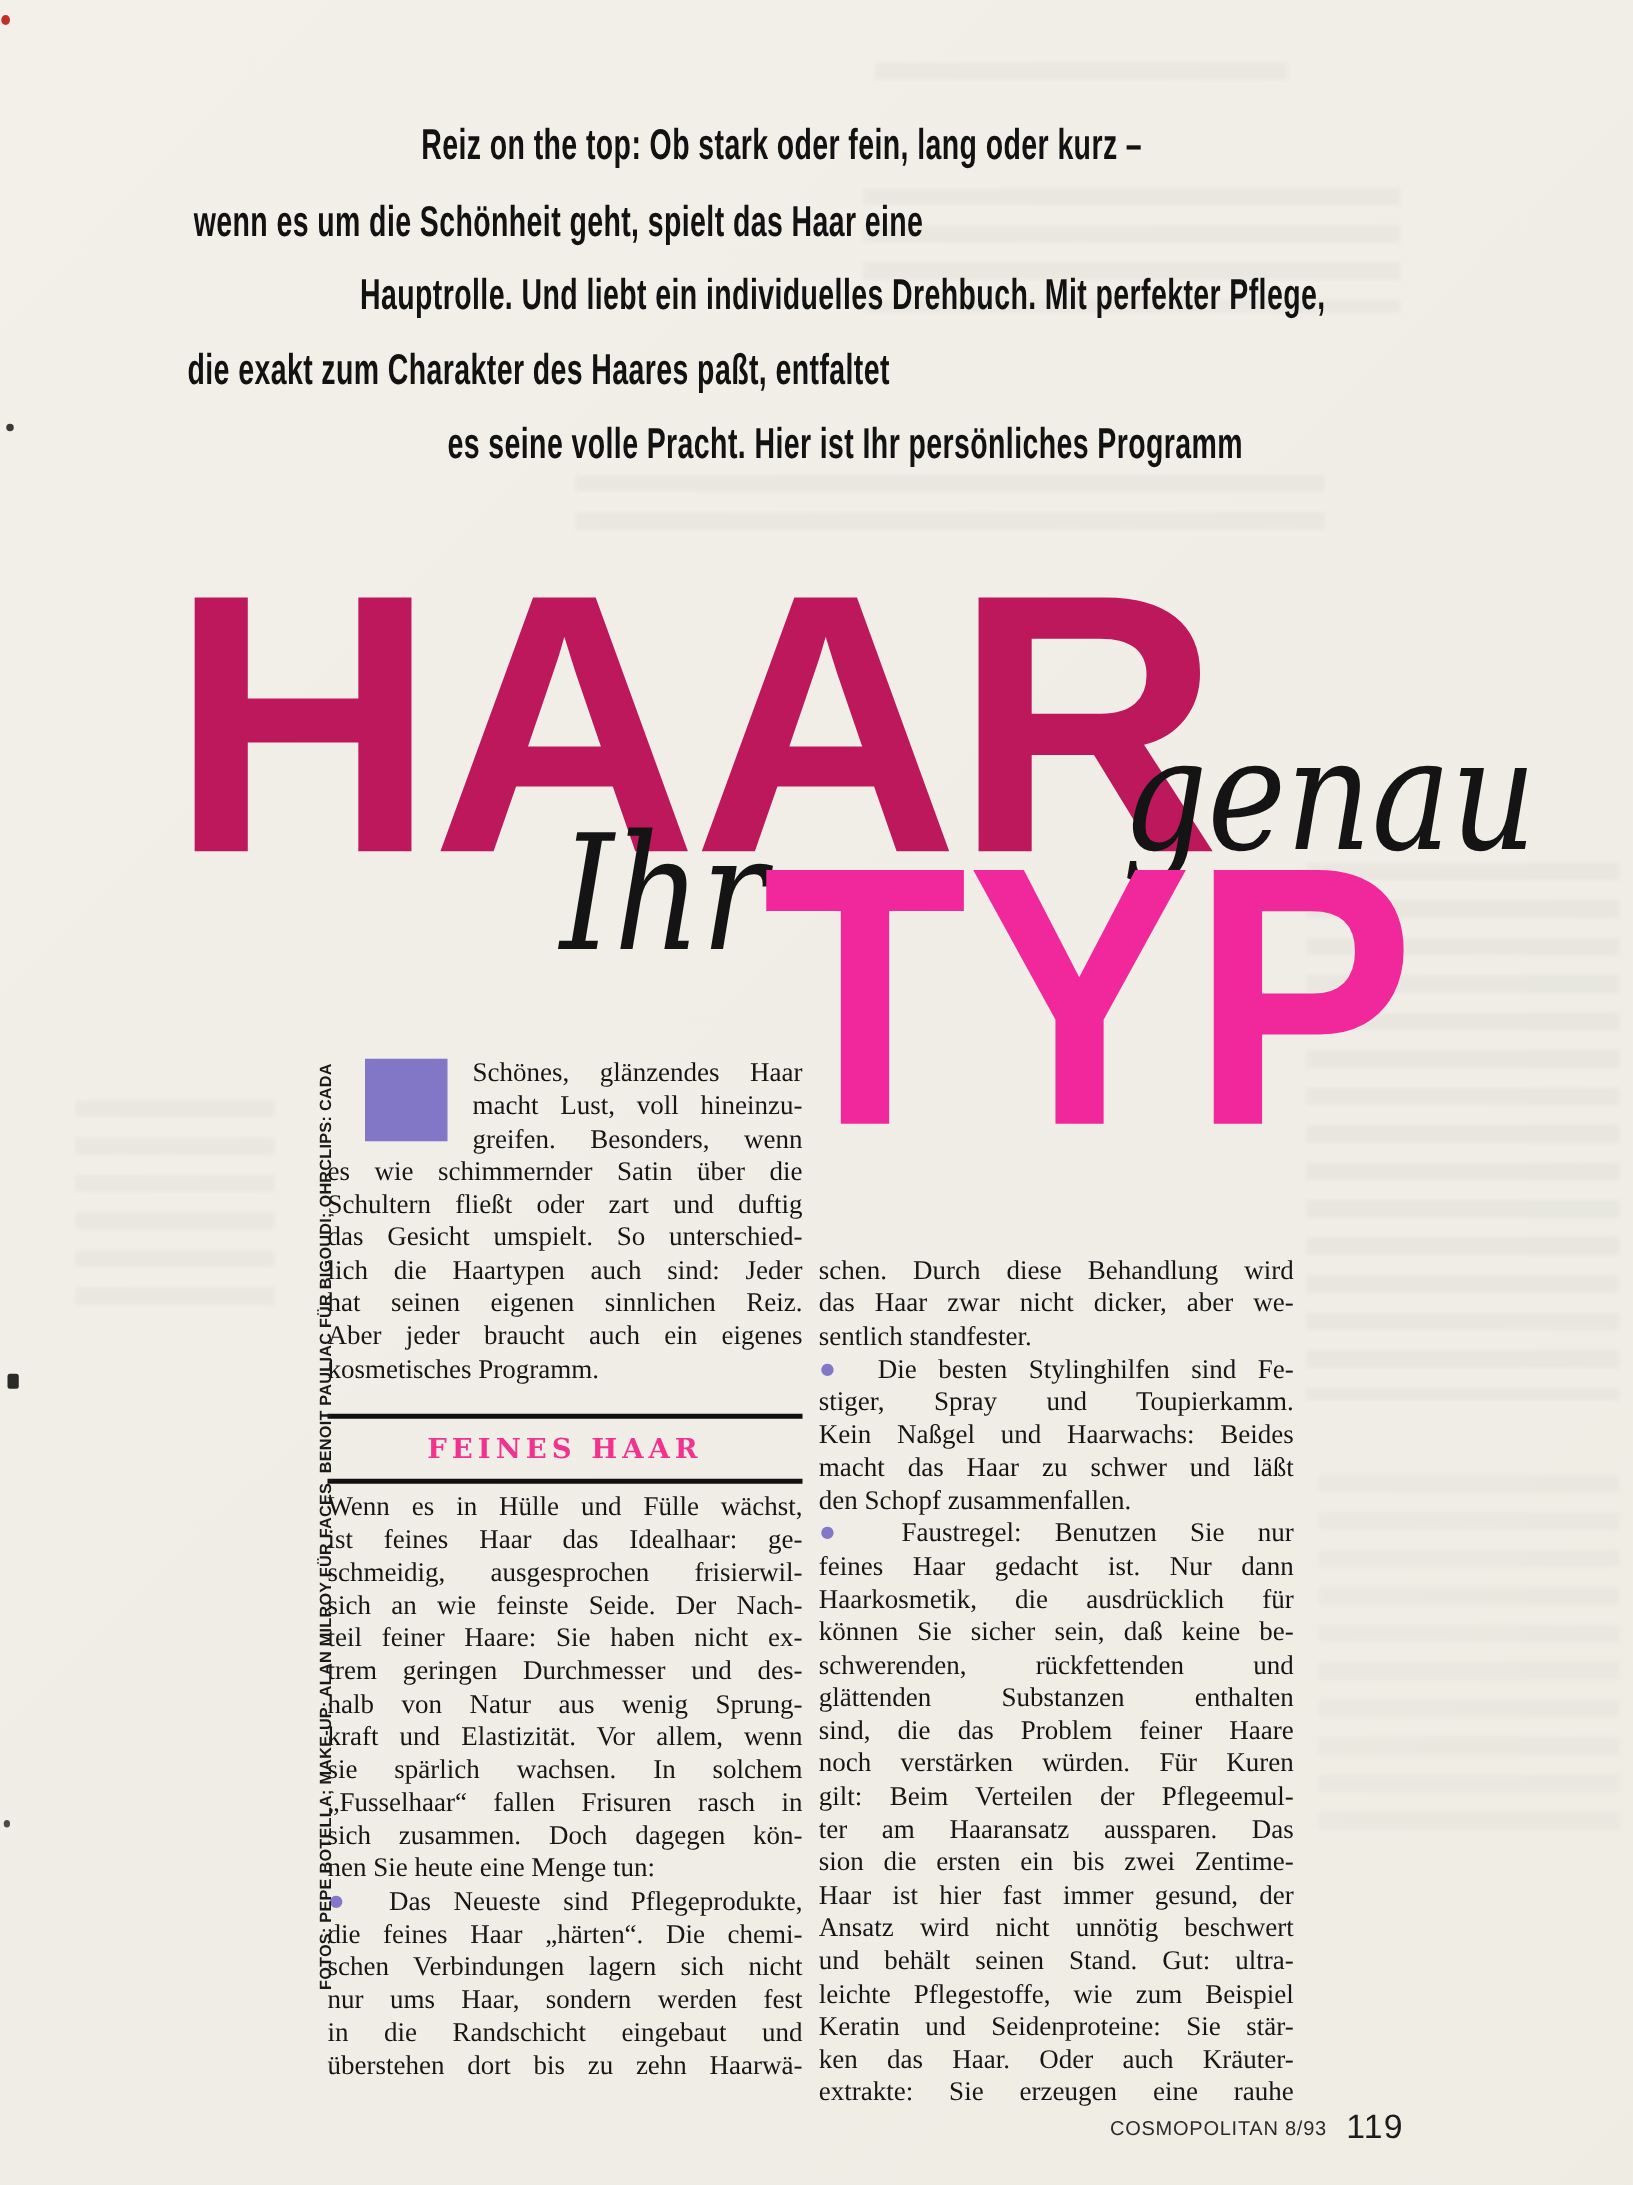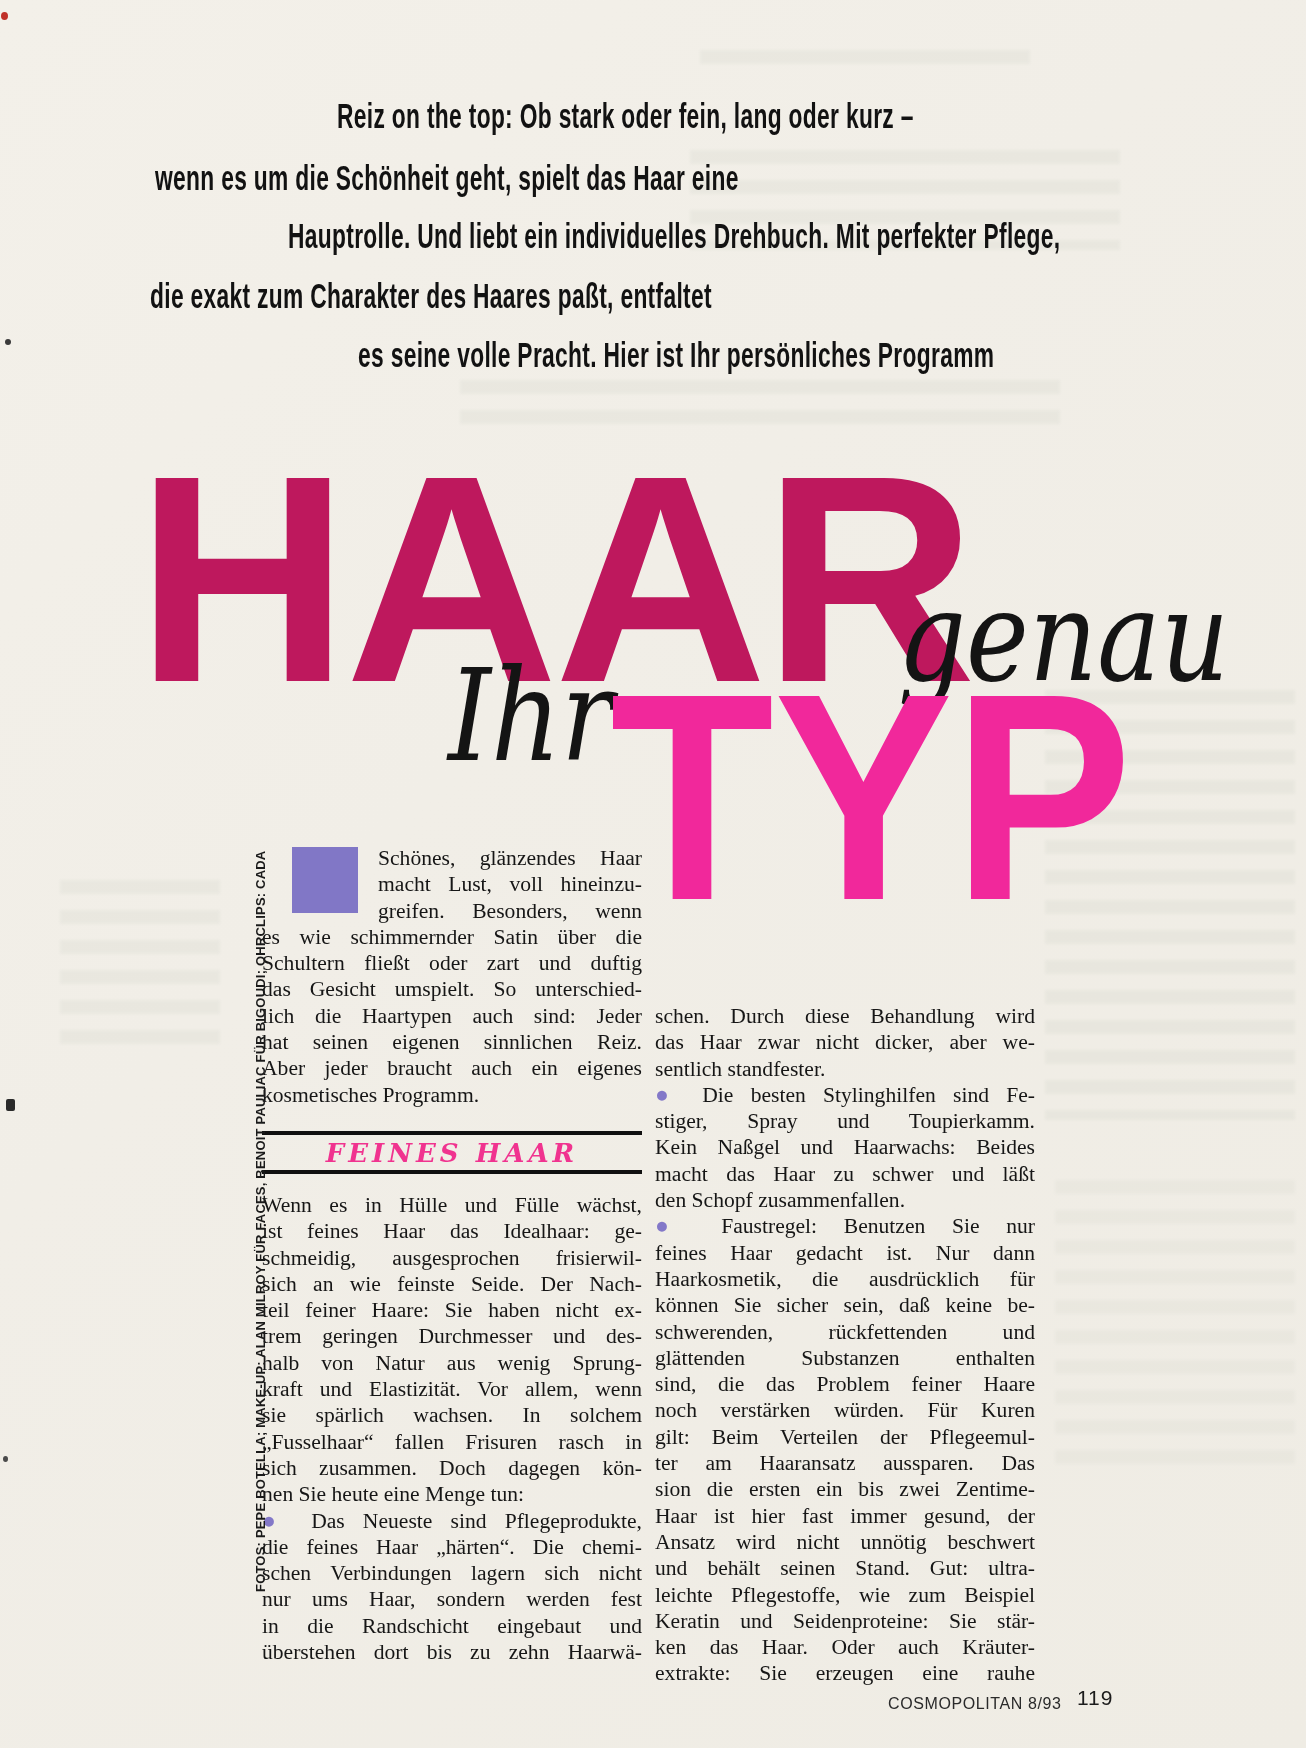--- a/index.html
+++ b/index.html
@@ -53,40 +53,40 @@
   #col1-para1{left:262px;top:845px;}
   #col1-para2{left:262px;top:1192px;}
   #col2{left:655px;top:1003px;}
   .dropcap-square{
     position:absolute;left:30px;top:2px;width:66px;height:66px;background:#8177c6;
   }
   
   .section-head{position:absolute;left:262px;top:1131px;width:380px;}
   .section-rule{height:4px;background:#101010;}
   .section-title{
-    height:35px;display:flex;align-items:center;justify-content:center;
-    font-family:"DejaVu Serif",serif;font-style:italic;
-    font-size:26px;letter-spacing:4px;color:#f0338f;font-weight:600;
+    height:48px;display:flex;align-items:center;justify-content:center;
+    font-family:"DejaVu Serif",serif;
+    font-size:22px;letter-spacing:4px;color:#f0338f;font-weight:600;
   }
   
   .credits{
     position:absolute;left:253px;top:1592px;width:645px;
     transform:rotate(-90deg);transform-origin:0 0;
     font-family:"Liberation Sans",sans-serif;font-weight:700;
     font-size:13px;letter-spacing:.2px;color:#1a1a1a;white-space:nowrap;
   }
   
   .footer-mag{
     position:absolute;left:888px;top:1695px;
     font-family:"Liberation Sans",sans-serif;font-size:16px;
     letter-spacing:.6px;color:#2a2a2a;white-space:nowrap;
   }
   .footer-page{
     position:absolute;left:1077px;top:1686px;
-    font-family:"Liberation Sans",sans-serif;font-size:21px;
+    font-family:"Liberation Sans",sans-serif;font-size:27px;
     color:#1c1c1c;letter-spacing:1px;text-align:right;
   }
   
   .ghost{position:absolute;opacity:.055;filter:blur(1.5px);
     background:repeating-linear-gradient(180deg,#6b7d6e 0 14px,transparent 14px 30px);}
   .g1{left:700px;top:50px;width:330px;height:30px;}
   .g2{left:690px;top:150px;width:430px;height:100px;}
   .g3{left:460px;top:380px;width:600px;height:50px;}
   .g4{left:1045px;top:690px;width:250px;height:430px;}
   .g5{left:60px;top:880px;width:160px;height:170px;}

